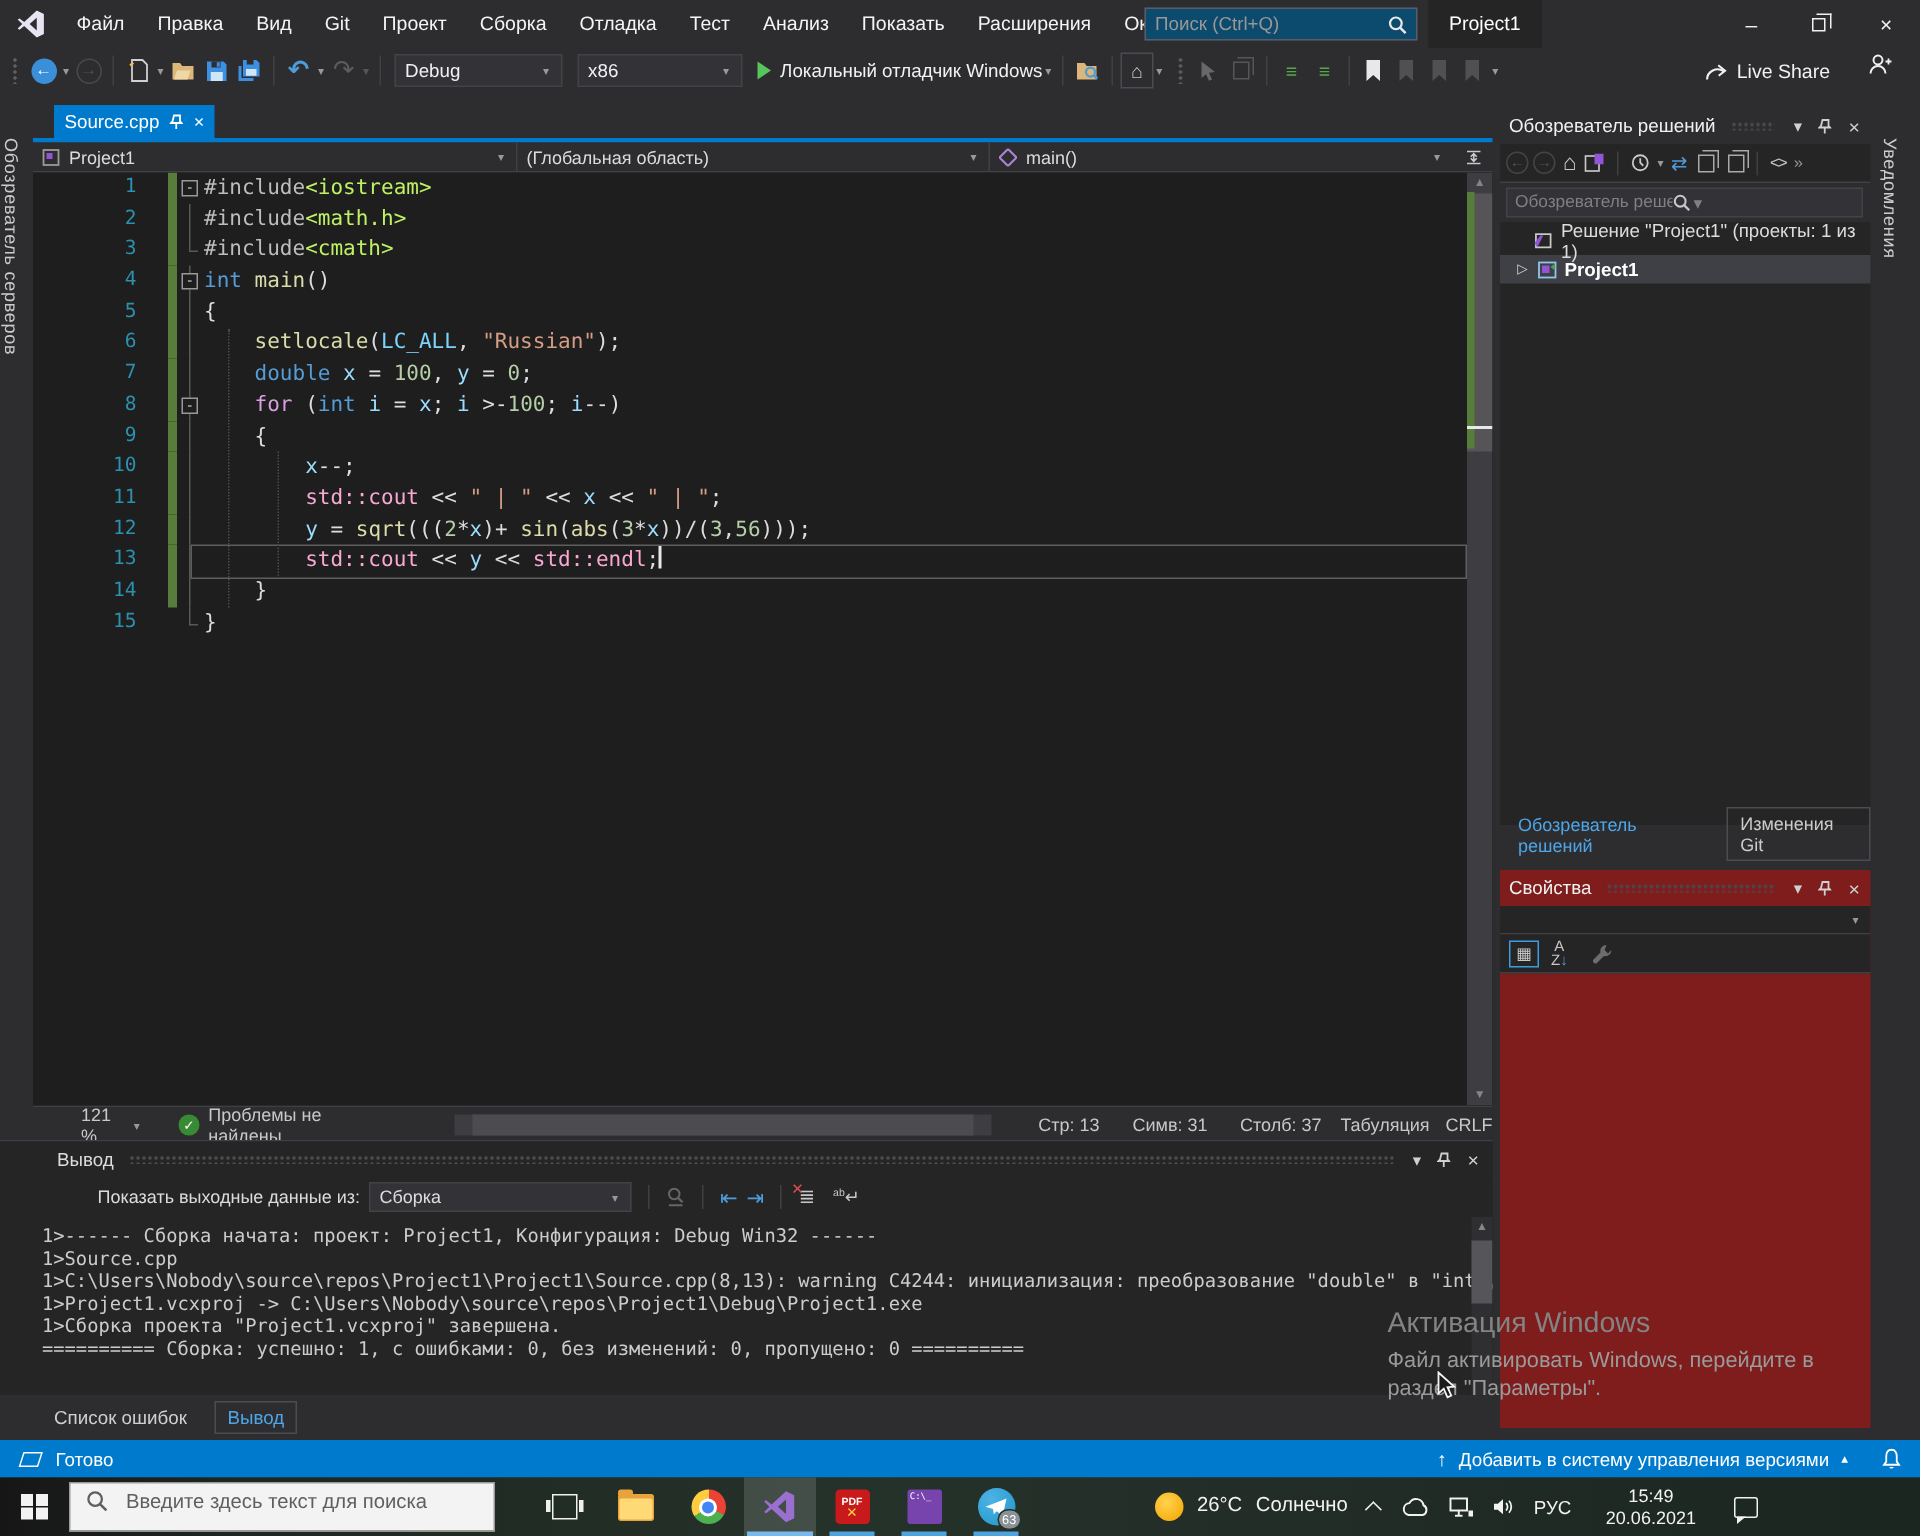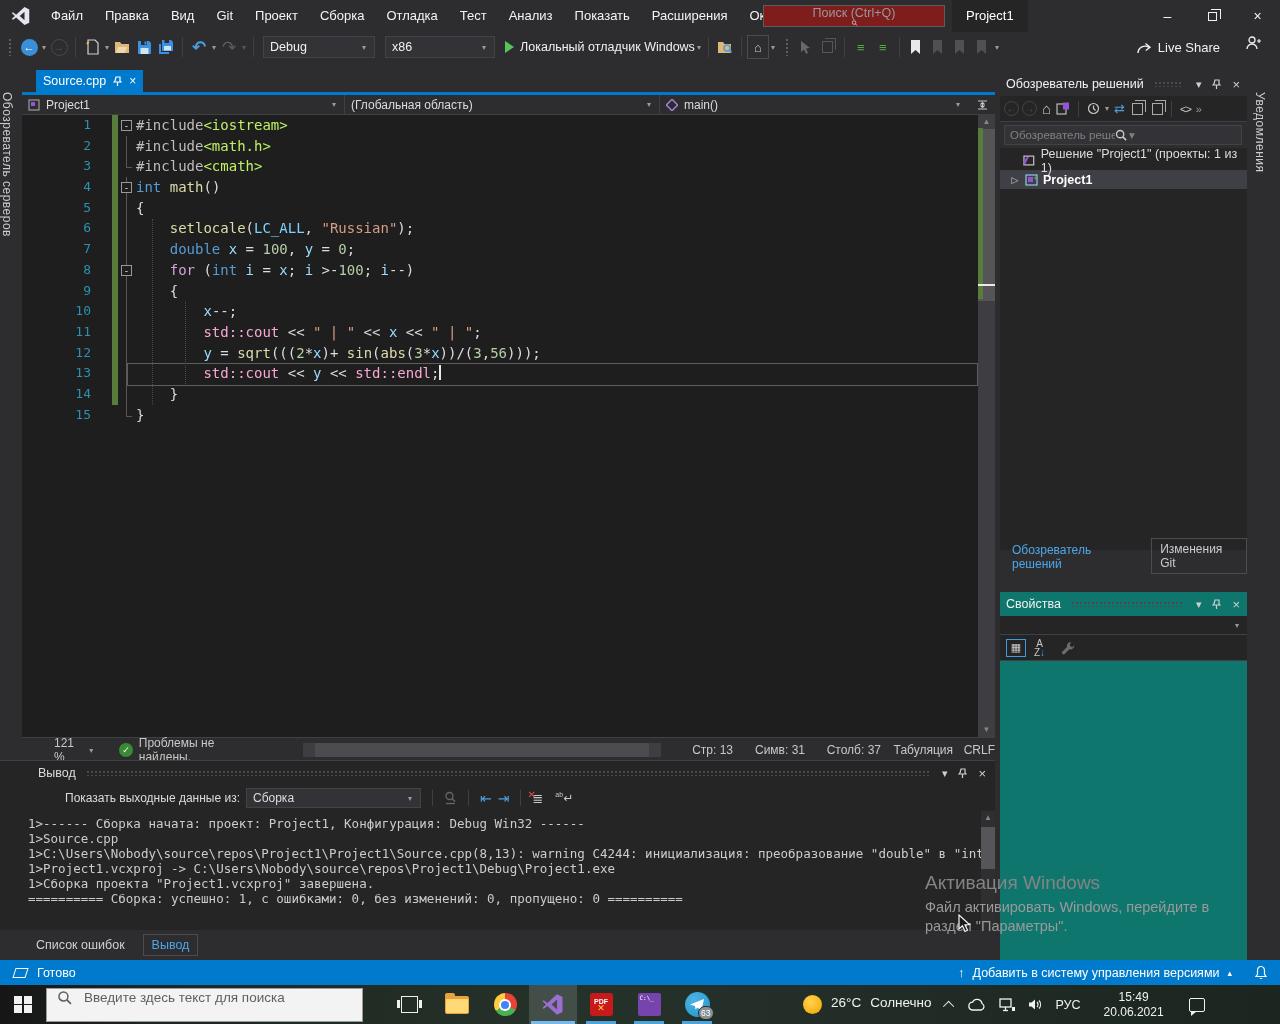--- a/index.html
+++ b/index.html
@@ -6,21 +6,21 @@
   *{box-sizing:border-box;}
   body{font-family:"Liberation Sans","DejaVu Sans",sans-serif;-webkit-font-smoothing:antialiased;}
   .screen{position:relative;width:1280px;height:1024px;background:#2d2d30;overflow:hidden;color:#f1f1f1;}
   .row{display:flex;align-items:flex-start;}
 
   
   .titlebar{position:absolute;left:0;top:0;width:1280px;height:32px;background:#2d2d30;display:flex;align-items:center;}
   .vslogo{width:22px;height:20px;margin:0 8px 0 10px;flex:0 0 auto;}
   .menubar{display:flex;height:32px;align-items:center;}
   .menu-item{padding:0 11px;font-size:13px;color:#f4f4f4;line-height:32px;cursor:default;}
-  .qsearch{position:absolute;left:763px;top:5px;width:182px;height:22px;background:#7f1d1d;border:1px solid #5c5c60;display:flex;align-items:center;padding:0 6px;flex-direction:column;}
+  .qsearch{position:absolute;left:763px;top:5px;width:182px;height:22px;background:#0c4a6e;border:1px solid #5c5c60;display:flex;align-items:center;padding:0 6px;}
   .qsearch span{color:#989898;font-size:12.5px;flex:1;}
   .win-title{position:absolute;left:952px;top:0;height:32px;line-height:32px;padding:0 14px;background:#252526;font-size:13px;color:#ffffff;}
   .winbtns{position:absolute;right:0;top:0;display:flex;}
   .winbtn{width:45px;height:32px;display:flex;align-items:center;justify-content:center;color:#f1f1f1;font-size:14px;}
   .restore-glyph{position:relative;width:9px;height:9px;border:1px solid #f1f1f1;background:#2d2d30;}
   .restore-glyph::after{content:'';position:absolute;left:2px;top:-4px;width:9px;height:9px;border:1px solid #f1f1f1;border-left:none;border-bottom:none;}
 
   
   .toolbar{position:absolute;left:0;top:32px;width:1280px;height:30px;background:#2d2d30;display:flex;align-items:center;font-size:12.5px;}
   .tb-grip{width:4px;height:18px;margin:0 6px 0 8px;background:radial-gradient(#5f5f63 1px,transparent 1.2px);background-size:4px 4px;}
@@ -87,21 +87,21 @@
   .se-box{width:238px;height:20px;margin:3px 4px;background:#333337;border:1px solid #434346;display:flex;align-items:center;padding:0 5px;}
   .se-box span{color:#808080;font-size:11.5px;flex:1;white-space:nowrap;overflow:hidden;}
   .tree{background:#252526;height:402px;padding-top:3px;}
   .tree-row{display:flex;align-items:center;height:19px;gap:5px;color:#dcdcdc;font-size:12.5px;}
   .tree-row.sel{background:#3f3f46;color:#ffffff;font-weight:bold;}
   .expander{width:10px;color:#d0d0d0;font-size:9px;text-align:center;}
   .se-tabs{display:flex;align-items:flex-end;height:24px;padding-left:4px;gap:4px;background:#2d2d30;font-size:12px;}
   .se-tab{padding:3px 8px;color:#cccccc;}
   .se-tab.active{color:#4da6e8;}
   .se-tab.boxed{border:1px solid #4b4b52;}
-  .props{margin-top:18px;background:#0f766e;height:372px;}
+  .props{margin-top:6px;background:#7f1d1d;height:372px;}
   .prop-combo{height:19px;margin:0;border-bottom:1px solid #3f3f46;display:flex;align-items:center;padding:0 6px;background:#252526;}
   .prop-tools{display:flex;align-items:center;height:26px;padding:0 6px;gap:8px;border-bottom:1px solid #3f3f46;background:#252526;}
   .cat-icon{width:20px;height:18px;border:1px solid #3b9ee2;display:flex;align-items:center;justify-content:center;color:#c8c8c8;font-size:11px;}
   .az-icon{color:#c8c8c8;font-size:10px;line-height:9px;text-align:center;}
   .az-icon b{color:#4f9cda;}
 
   
   .output{position:absolute;left:0;top:760px;width:995px;height:170px;background:#252526;border-top:1px solid #3f3f46;}
   .out-title{display:flex;align-items:center;height:24px;padding:0 6px 0 38px;background:#252526;color:#dcdcdc;font-size:12.5px;gap:8px;}
   .out-toolbar{display:flex;align-items:center;height:26px;padding-left:65px;font-size:12px;color:#dcdcdc;gap:6px;background:#252526;}
@@ -117,21 +117,21 @@
   
   .statusbar{position:absolute;left:0;top:960px;width:1280px;height:25px;background:#007acc;display:flex;align-items:center;font-size:12.5px;color:#ffffff;}
   .sb-para{width:13px;height:10px;border:1.5px solid #fff;transform:skewX(-18deg);margin:0 10px 0 14px;}
   .sb-right{margin-left:auto;display:flex;align-items:center;gap:8px;margin-right:12px;}
 
   
   .taskbar{position:absolute;left:0;top:985px;width:1280px;height:39px;background:linear-gradient(90deg,#161616 0%,#1d2620 12%,#25322a 45%,#202b25 75%,#1c2621 100%);display:flex;align-items:center;}
   .startbtn{width:46px;height:39px;display:flex;align-items:center;justify-content:center;}
   .winlogo{display:grid;grid-template-columns:8px 8px;grid-template-rows:8px 8px;gap:1.5px;}
   .winlogo span{background:#f2f2f2;}
-  .tsearch{width:317px;height:33px;background:#f3f3f3;border:1px solid #9a9a9a;display:flex;align-items:flex-end;padding:16px 10px;gap:12px;}
+  .tsearch{width:284px;height:33px;background:#f3f3f3;border:1px solid #9a9a9a;display:flex;align-items:flex-start;padding:4px 10px;gap:12px;}
   .tsearch span{color:#5f5f5f;font-size:13.5px;}
   .tapp{width:48px;height:39px;display:flex;align-items:center;justify-content:center;position:relative;margin:0;}
   .tapp.active{background:rgba(255,255,255,0.14);}
   .tapp .uline{position:absolute;bottom:0;left:9px;right:9px;height:3px;background:#4da3dc;}
   .tapp.active .uline{left:2px;right:2px;background:#76b9ed;}
   .folder-ic{position:relative;width:24px;height:18px;background:#e8a33d;border-radius:2px;}
   .folder-ic::before{content:'';position:absolute;left:0;top:-3px;width:10px;height:4px;background:#e8a33d;border-radius:2px 2px 0 0;}
   .folder-ic::after{content:'';position:absolute;left:1px;top:3px;width:22px;height:14px;background:#ffd976;border-radius:1px;}
   .chrome-ic{position:relative;width:23px;height:23px;border-radius:50%;background:conic-gradient(#ea4335 0 33%,#4caf50 33% 66%,#ffcd40 66% 100%);}
   .chrome-ic::before{content:'';position:absolute;left:5.5px;top:5.5px;width:12px;height:12px;border-radius:50%;background:#fff;}
@@ -393,21 +393,21 @@
             </span>
             <pre class="code-text"><span class="tk-pp">#include</span><span class="tk-inc">&lt;cmath&gt;</span></pre>
           </div>
           <div class="code-line">
             <span class="ln">4</span>
             <span class="chg on"></span>
             <span class="foldc">
               <span class="fold-box">-</span>
               <span class="fold-line"></span>
             </span>
-            <pre class="code-text"><span class="tk-kw">int</span><span class="tk-pl"> </span><span class="tk-fn">math</span><span class="tk-pl">()</span></pre>
+            <pre class="code-text"><span class="tk-kw">int</span><span class="tk-pl"> </span><span class="tk-fn">main</span><span class="tk-pl">()</span></pre>
           </div>
           <div class="code-line">
             <span class="ln">5</span>
             <span class="chg on"></span>
             <span class="foldc">
               <span class="fold-line"></span>
             </span>
             <pre class="code-text"><span class="tk-pl">{</span></pre>
           </div>
           <div class="code-line">

